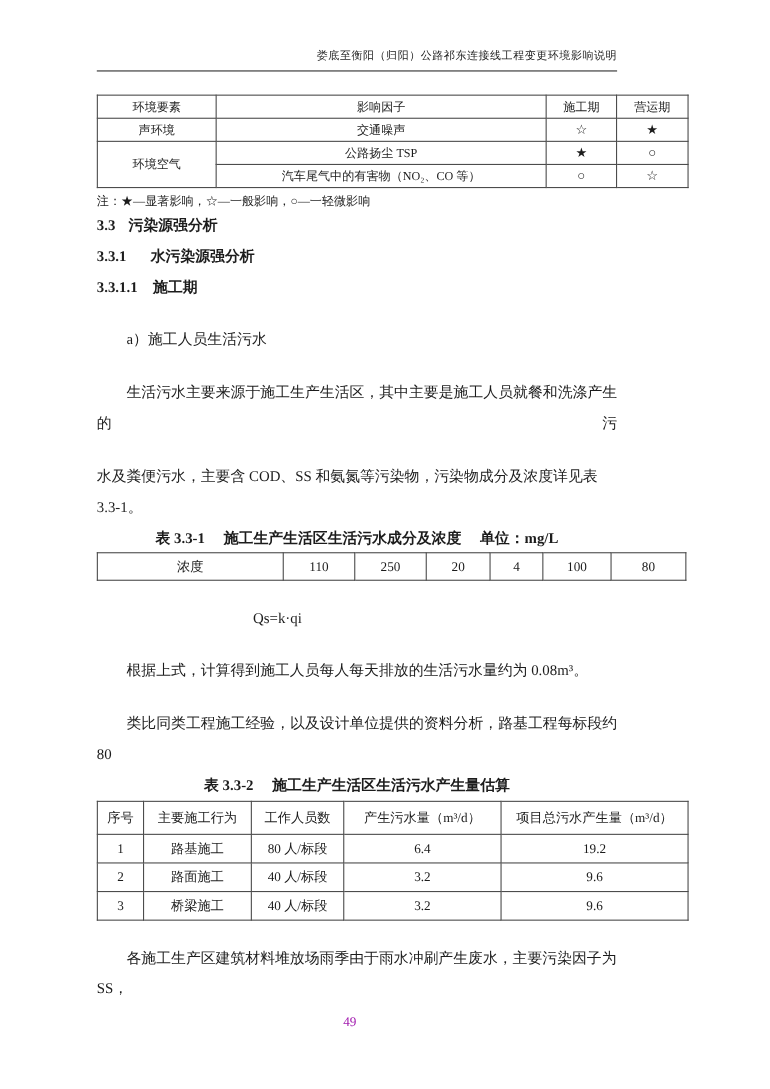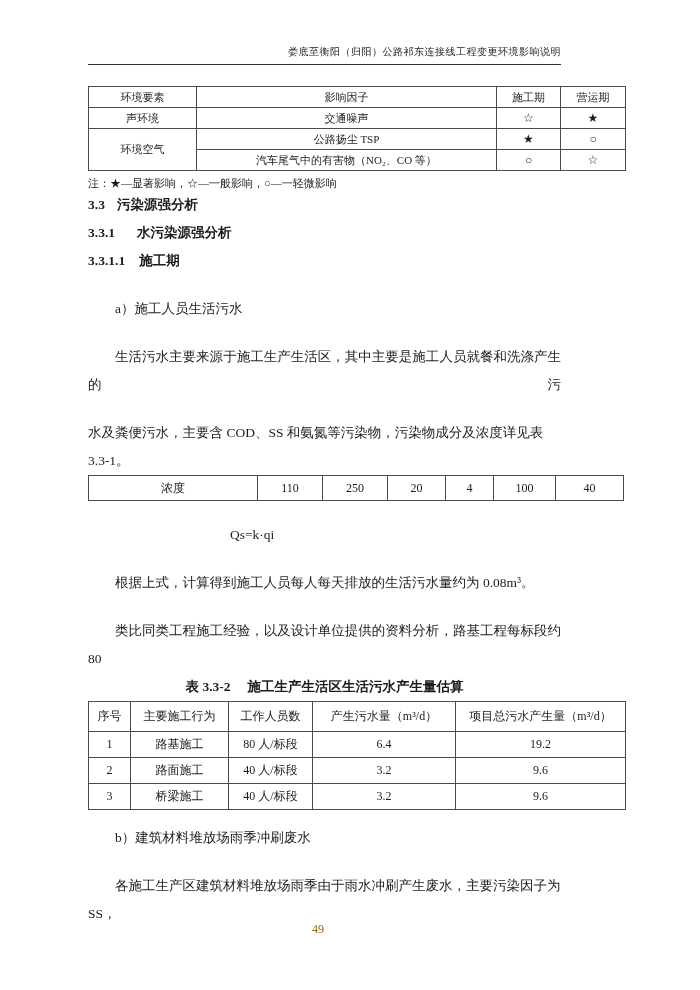--- a/index.html
+++ b/index.html
@@ -56,21 +56,21 @@
   .est-table .drow td { height:25px; }
   .mt12 { margin-top:12px; }
   .mt14 { margin-top:14px; }
   
   .page-number {
     position:absolute;
     left:0; right:0;
     top:922px;
     text-align:center;
     font-size:12px;
-    color:#a16207;
+    color:#a21caf;
   }
 </style>
 </head>
 <body>
 
 <div class="page">
 
   <div class="doc-header">
     <span>娄底至衡阳（归阳）公路祁东连接线工程变更环境影响说明</span>
   </div>
@@ -121,40 +121,43 @@
     <span class="hnum g14">3.3.1.1</span><span>施工期</span>
   </div>
 
   <div class="bline ind">a）施工人员生活污水</div>
 
   <div>
     <div class="bline ind just">生活污水主要来源于施工生产生活区，其中主要是施工人员就餐和洗涤产生的污</div>
     <div class="bline">水及粪便污水，主要含 COD、SS 和氨氮等污染物，污染物成分及浓度详见表 3.3-1。</div>
   </div>
 
+  <div class="caption cap1">
+    <span>表 3.3-1</span><span class="cap-gap">施工生产生活区生活污水成分及浓度</span><span class="cap-gap">单位：mg/L</span>
+  </div>
 
   <table class="conc-table">
     <colgroup>
         <col style="width:169px">
         <col style="width:65px">
         <col style="width:65px">
         <col style="width:58px">
         <col style="width:48px">
         <col style="width:62px">
         <col style="width:68px">
       </colgroup>
     <tbody>
     <tr>
       <td>浓度</td>
       <td>110</td>
       <td>250</td>
       <td>20</td>
       <td>4</td>
       <td>100</td>
-      <td>40</td>
+      <td>80</td>
     </tr>
   </tbody>
     </table>
 
 
   <div class="bline formula">Qs=k·qi</div>
 
 
   <div class="bline ind">根据上式，计算得到施工人员每人每天排放的生活污水量约为 0.08m³。</div>
 
@@ -199,18 +202,17 @@
     <tr class="drow">
       <td>3</td>
       <td>桥梁施工</td>
       <td>40 人/标段</td>
       <td>3.2</td>
       <td>9.6</td>
     </tr>
   </tbody>
     </table>
 
-  <div class="bline ind mt14">b）建筑材料堆放场雨季冲刷废水</div>
   <div class="bline ind">各施工生产区建筑材料堆放场雨季由于雨水冲刷产生废水，主要污染因子为 SS，</div>
 
   <div class="page-number">49</div>
 
 </div>
 
 </body></html>

